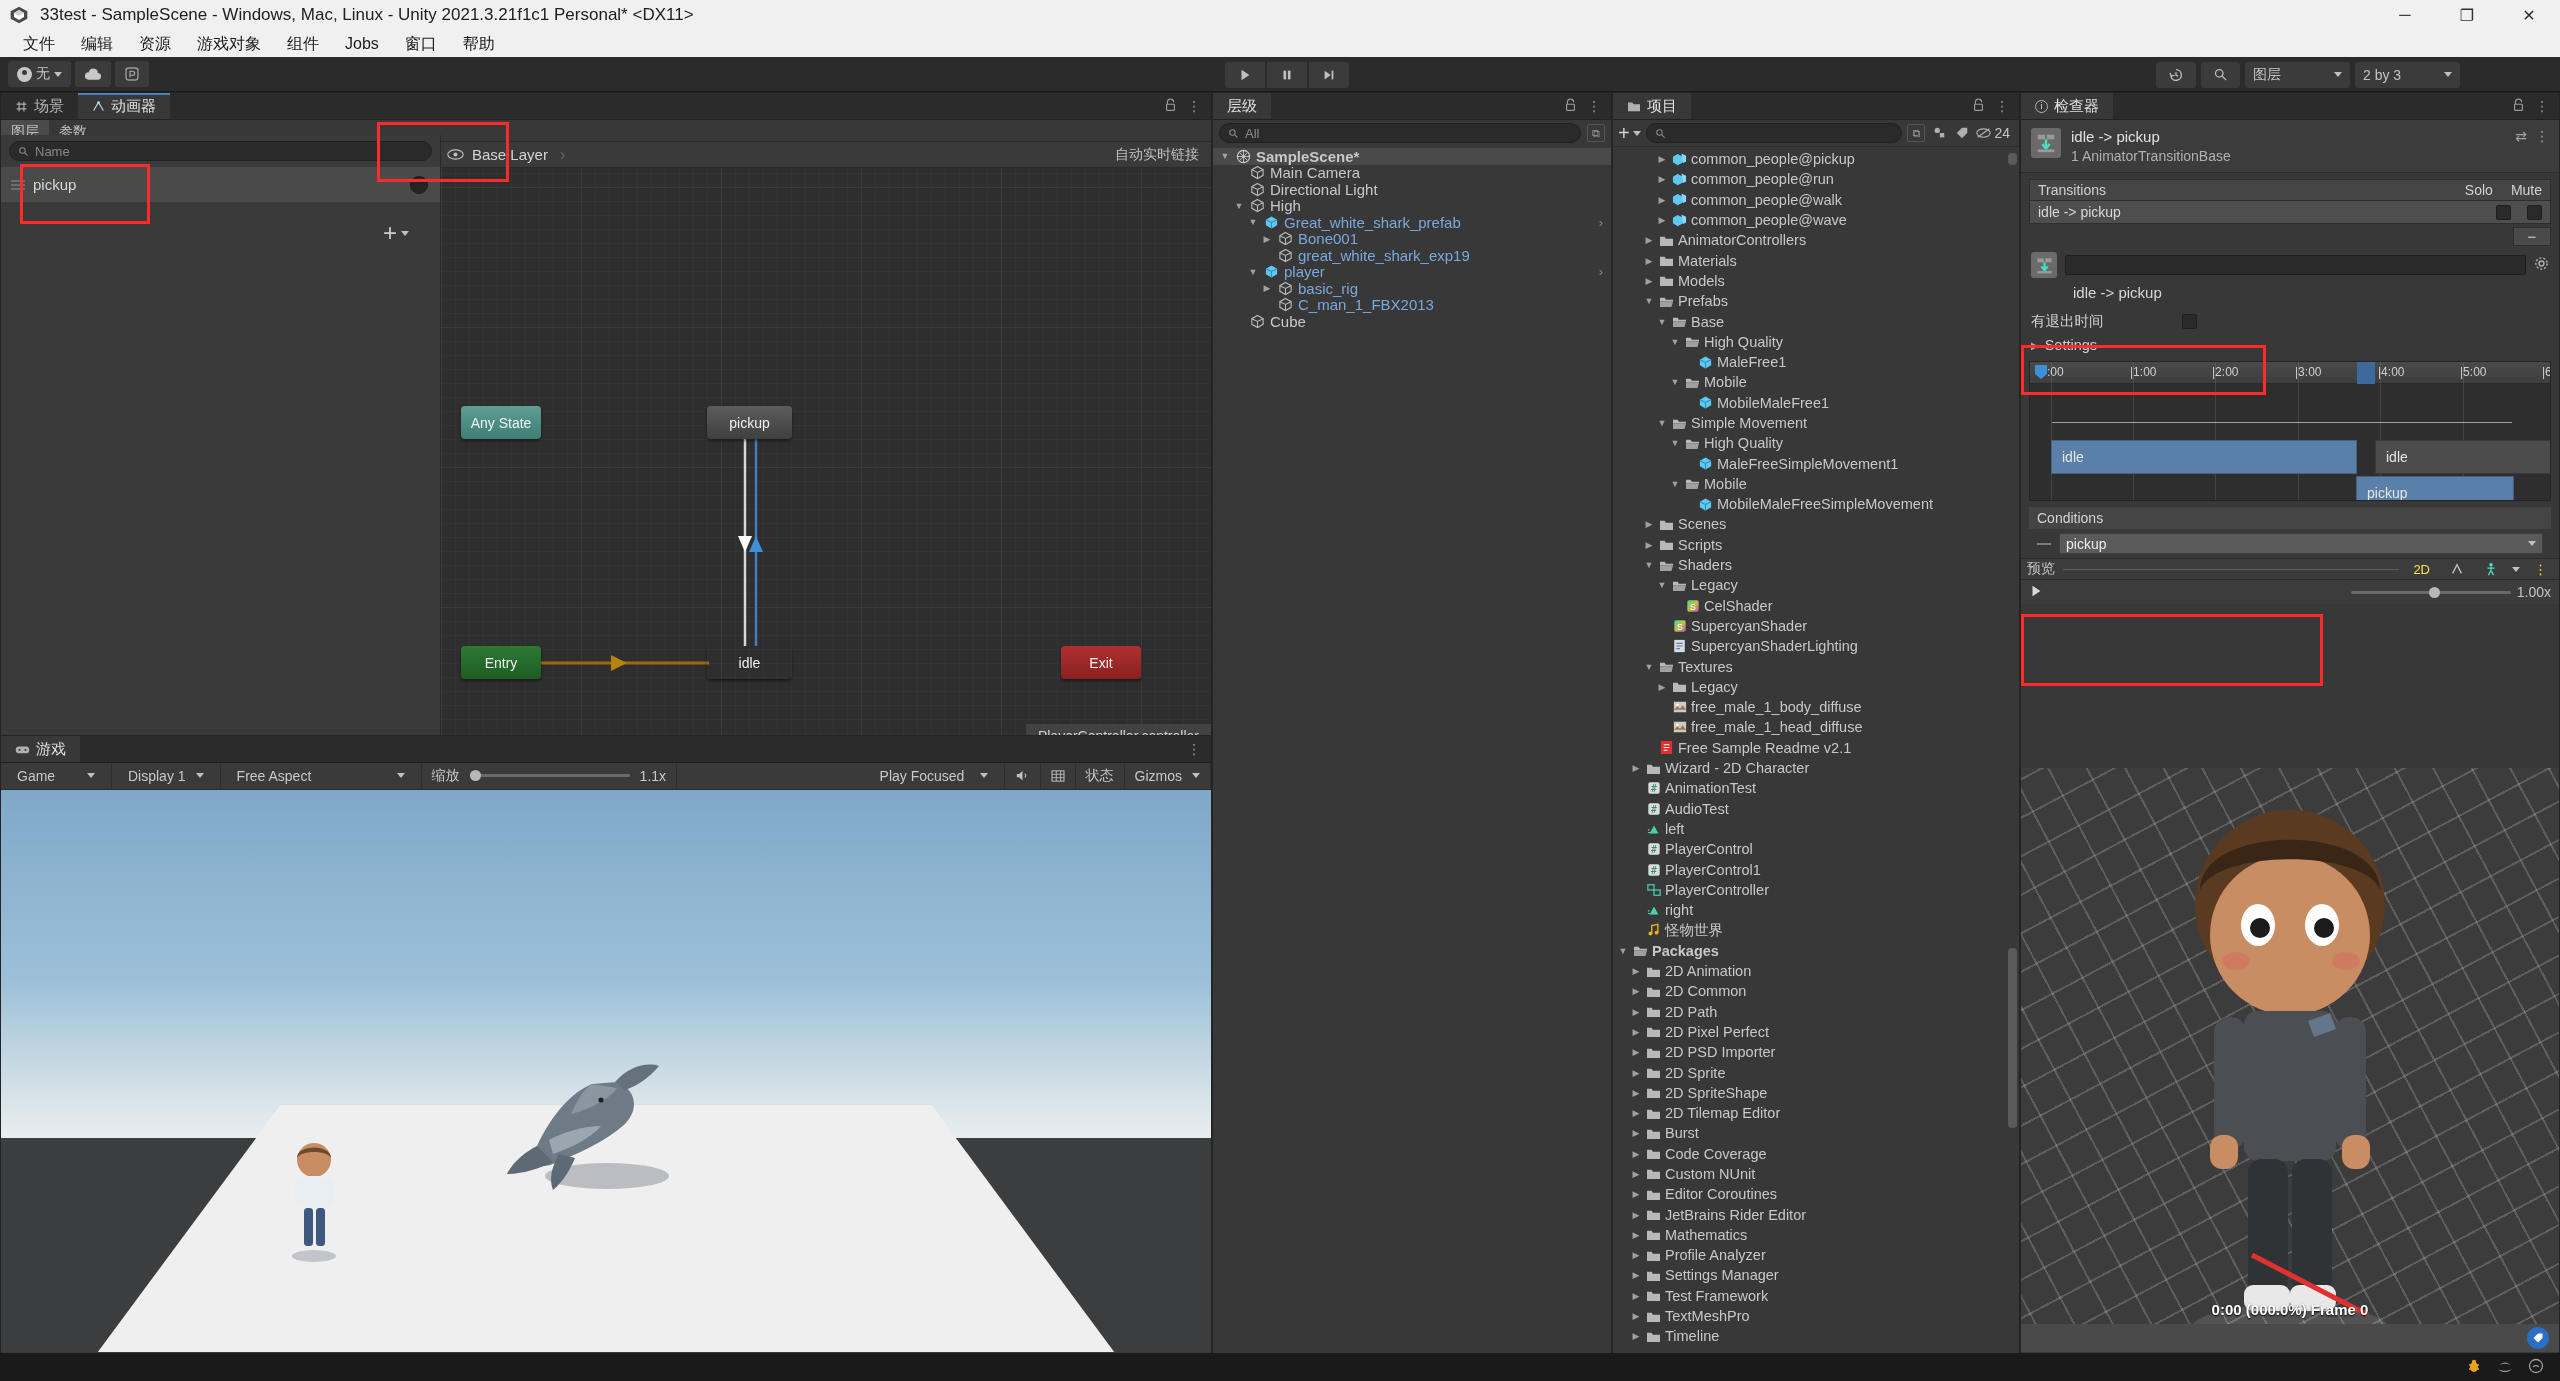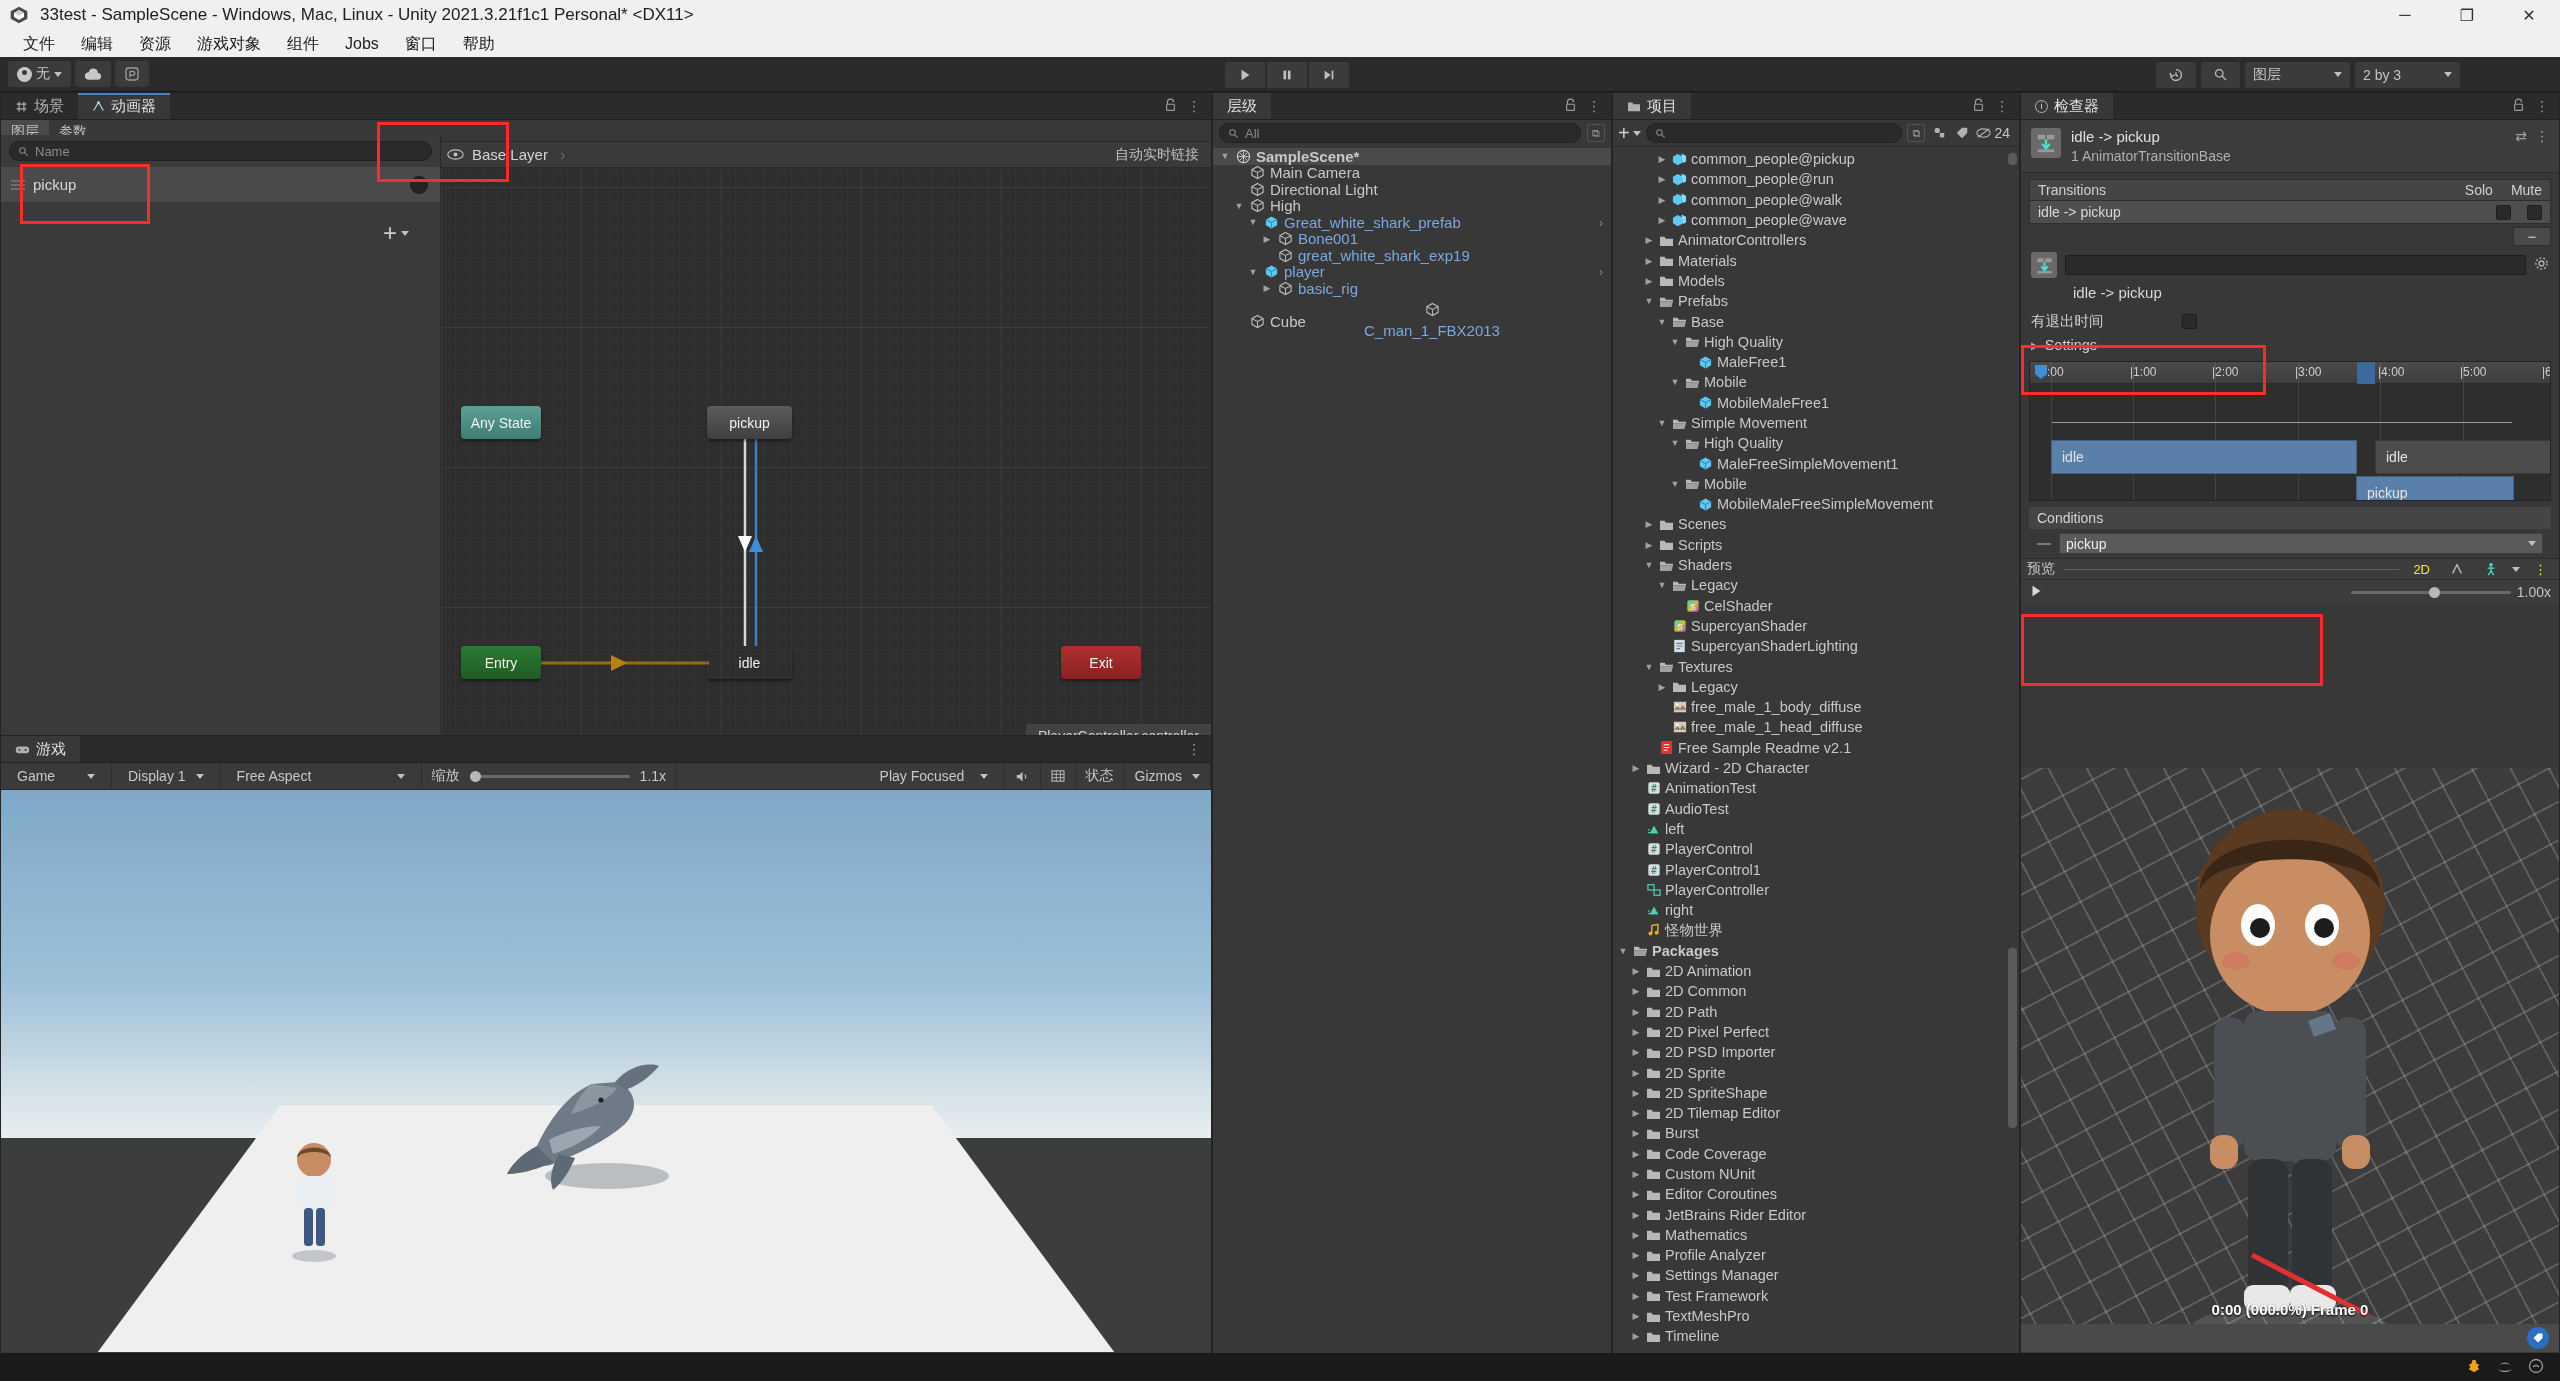--- a/index.html
+++ b/index.html
@@ -117,21 +117,21 @@
   .node.exit  { background: linear-gradient(180deg,#b03030,#8a2020); }
   .node.state { background: linear-gradient(180deg,#5c5c5c,#3f3f3f); }
   .graph-footer {
     position:absolute; right:0; bottom:0; height:24px; background:#424242;
     display:flex; align-items:center; padding:0 12px; font-size:14px; color:#d0d0d0;
   }
 
   
   #gamepanel { left:0; top:735px; width:1212px; height:646px; }
   .game-toolbar {
-    height: 27px; background:#3a3a3a; display:flex; align-items:center;
+    height: 27px; background:#3a3a3a; display:flex; align-items:flex-end;
     border-bottom:1px solid #2a2a2a; font-size:14px; color:#c8c8c8;
   }
   .gt-item { display:flex; align-items:center; gap:6px; padding:0 10px; height:27px; border-right:1px solid #2e2e2e;}
   .gt-dd { display:flex; align-items:center; justify-content:space-between; height:21px; padding:0 6px; min-width:40px; gap:10px; }
   .slider-track { width:160px; height:3px; background:#6a6a6a; border-radius:2px; position:relative; }
   .slider-knob { position:absolute; left:0; top:-4px; width:11px; height:11px; border-radius:50%; background:#b8b8b8;}
   .game-view { position:absolute; left:0; top:54px; right:0; bottom:28px; overflow:hidden; background:#000;}
   .sky { position:absolute; left:0; top:0; right:0; height:62%;
          background: linear-gradient(180deg,#7fa8c8 0%, #9cc0d8 55%, #d7e3e8 88%, #e8eef0 100%); }
   .ground { position:absolute; left:0; top:62%; right:0; bottom:0; background:#3c3d3f; }
@@ -623,21 +623,21 @@
         <div class="trow" style="padding-left: 48px;">
           <span class="tw">▶</span>
           <span class="ico">
             <svg width="15" height="15" viewBox="0 0 16 16">
               <path d="M8 1.5 14 5v6L8 14.5 2 11V5z" fill="none" stroke="#b8b8b8" stroke-width="1.2"></path>
               <path d="M2 5l6 3 6-3M8 8v6.5" stroke="#b8b8b8" stroke-width="1.1" fill="none"></path>
             </svg>
           </span>
           <span class="lbl-blue">basic_rig</span>
         </div>
-        <div class="trow" style="padding-left: 48px; flex-direction: column;">
+        <div class="trow" style="padding-left: 48px;">
           <span class="tw"></span>
           <span class="ico">
             <svg width="15" height="15" viewBox="0 0 16 16">
               <path d="M8 1.5 14 5v6L8 14.5 2 11V5z" fill="none" stroke="#b8b8b8" stroke-width="1.2"></path>
               <path d="M2 5l6 3 6-3M8 8v6.5" stroke="#b8b8b8" stroke-width="1.1" fill="none"></path>
             </svg>
           </span>
           <span class="lbl-blue">C_man_1_FBX2013</span>
         </div>
         <div class="trow" style="padding-left: 20px;">

